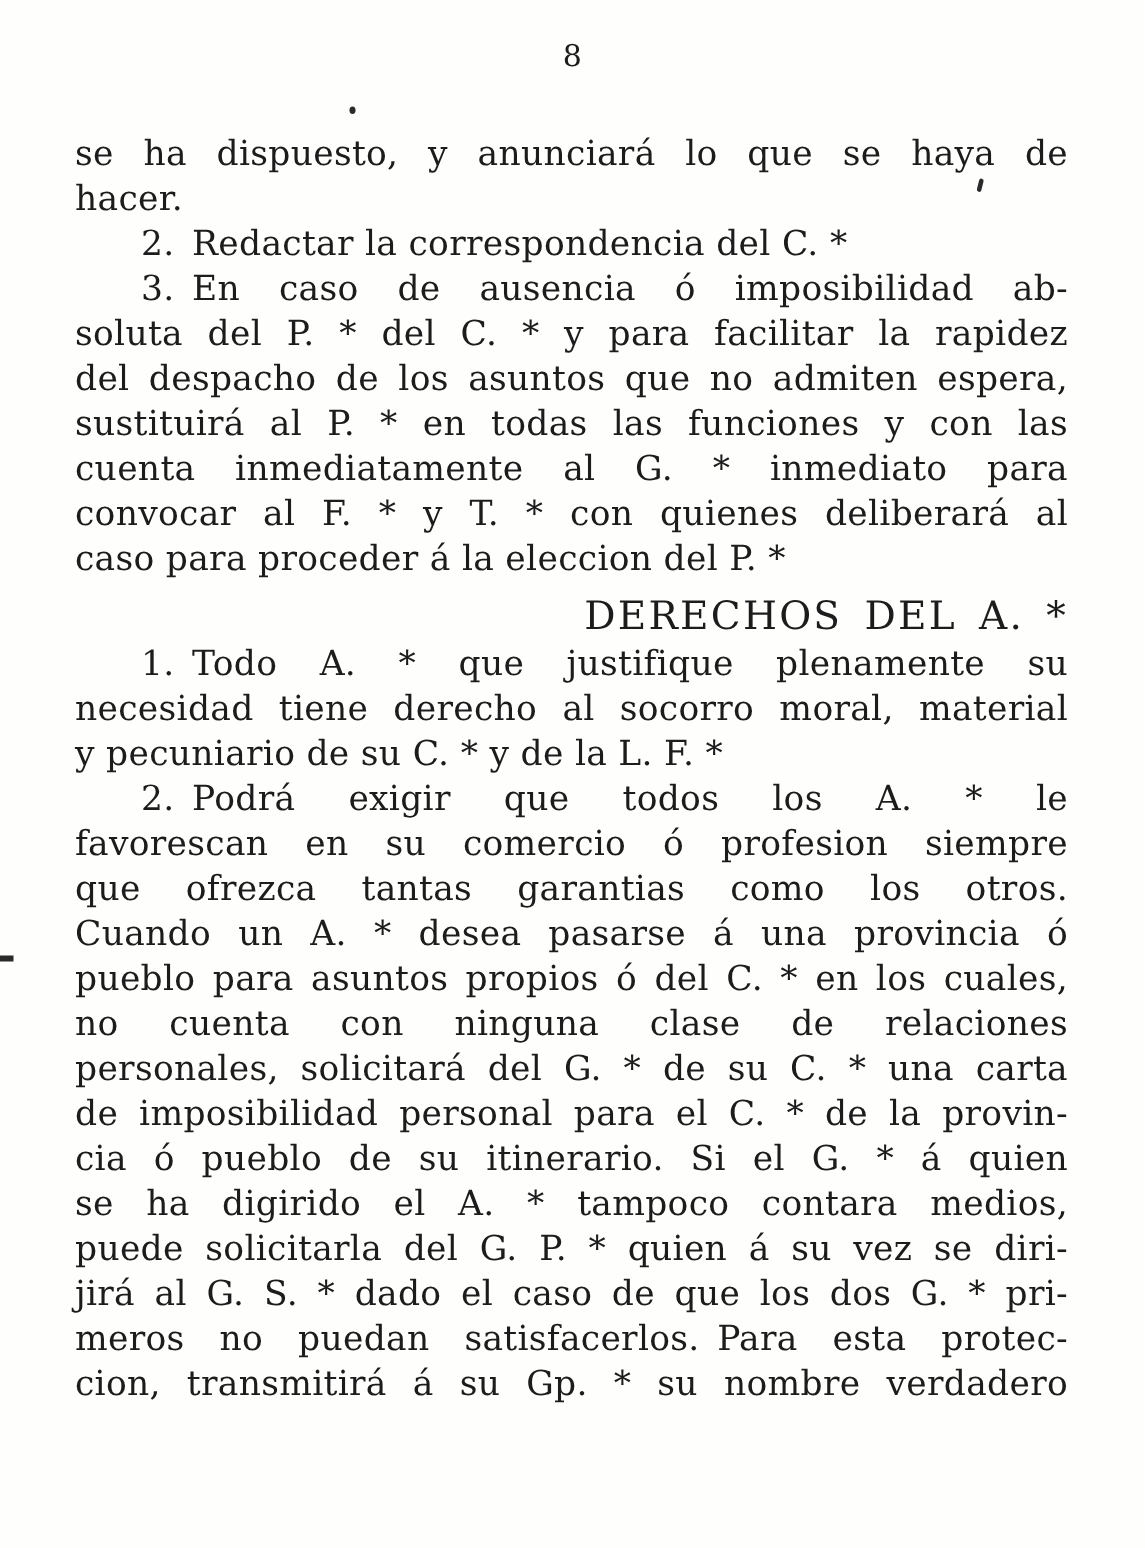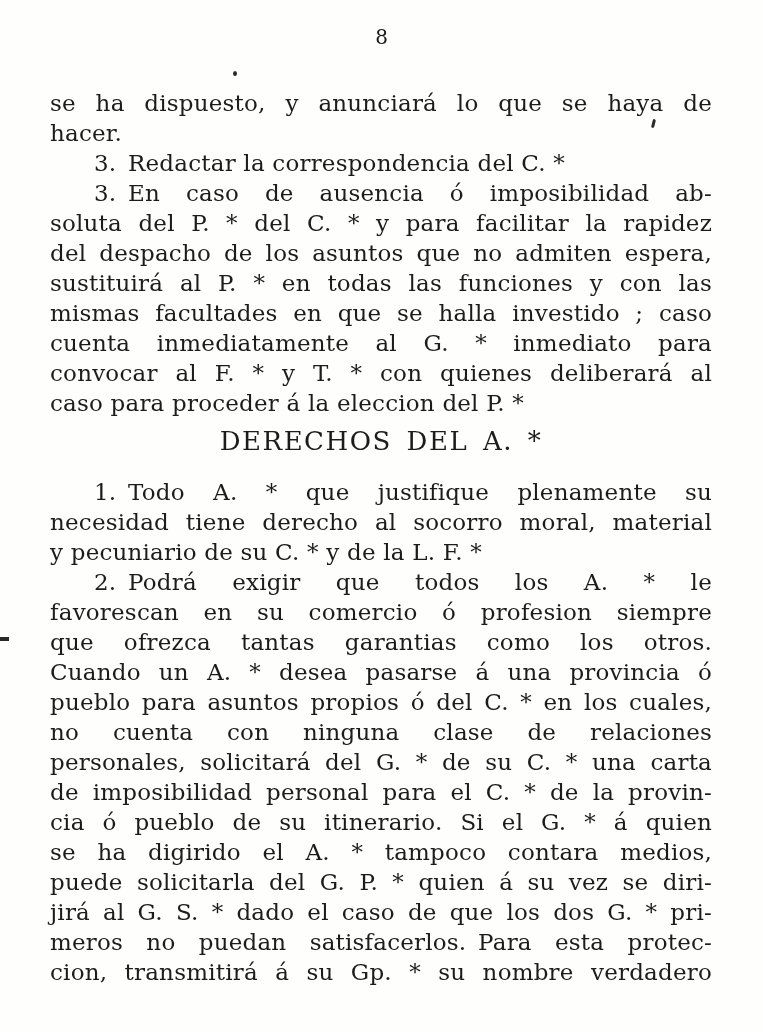--- a/index.html
+++ b/index.html
@@ -44,22 +44,22 @@
     text-align-last: justify;
   }
   .line.ind {
     text-indent: 44px;
   }
   .heading {
     font-size: 26px;
     line-height: 30px;
     letter-spacing: 1.5px;
     word-spacing: 5px;
-    margin: 8px 0 21px 0;
-    text-align: center;
+    margin: 8px 0 2px 0;
+    text-align: right;
   }
   
   .artifact { position: absolute; background: #2a2a2a; }
   .speck {
     left: 233px; top: 71px;
     width: 4px; height: 5px;
     border-radius: 50%;
   }
   .haya-mark {
     left: 652px; top: 119px;
@@ -74,26 +74,25 @@
 </style>
 </head>
 <body>
 
 <div class="page">
   <div class="pageno">8</div>
 
   <div class="text-col" id="text-column">
       <div class="line j">se ha dispuesto, y anunciará lo que se haya de</div>
       <div class="line">hacer.</div>
-      <div class="line ind">3. Redactar la correspondencia del C. *</div>
+      <div class="line ind">2. Redactar la correspondencia del C. *</div>
       <div class="line j ind">3. En caso de ausencia ó imposibilidad ab-</div>
       <div class="line j">soluta del P. * del C. * y para facilitar la rapidez</div>
       <div class="line j">del despacho de los asuntos que no admiten espera,</div>
       <div class="line j">sustituirá al P. * en todas las funciones y con las</div>
-      <div class="line j">mismas facultades en que se halla investido ; caso</div>
       <div class="line j">cuenta inmediatamente al G. * inmediato para</div>
       <div class="line j">convocar al F. * y T. * con quienes deliberará al</div>
       <div class="line">caso para proceder á la eleccion del P. *</div>
       <div class="heading">DERECHOS DEL A. *</div>
       <div class="line j ind">1. Todo A. * que justifique plenamente su</div>
       <div class="line j">necesidad tiene derecho al socorro moral, material</div>
       <div class="line">y pecuniario de su C. * y de la L. F. *</div>
       <div class="line j ind">2. Podrá exigir que todos los A. * le</div>
       <div class="line j">favorescan en su comercio ó profesion siempre</div>
       <div class="line j">que ofrezca tantas garantias como los otros.</div>

